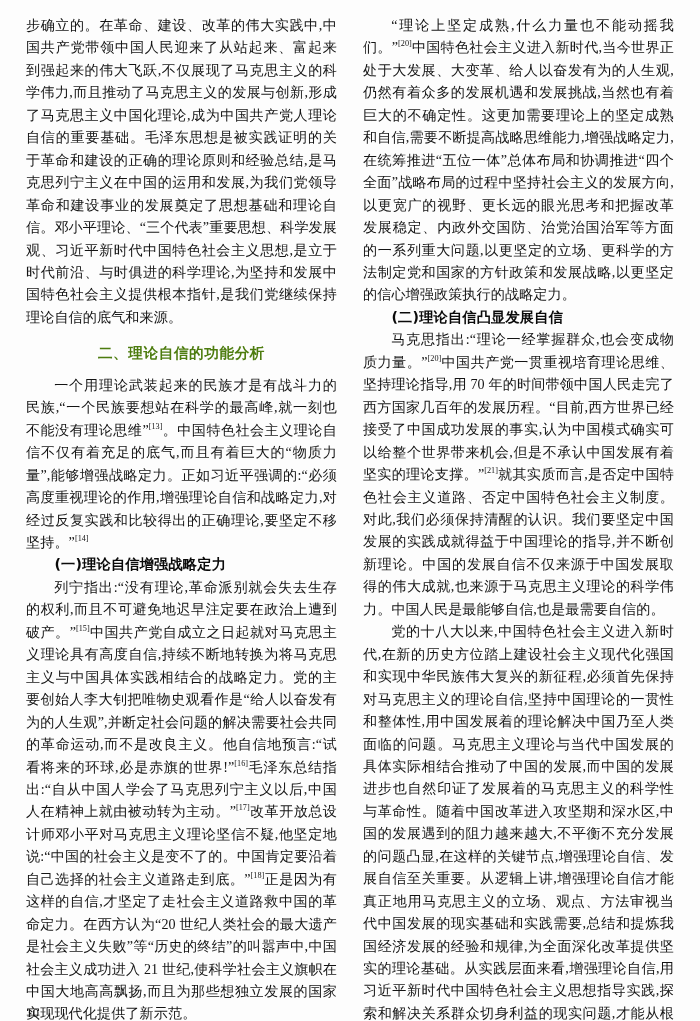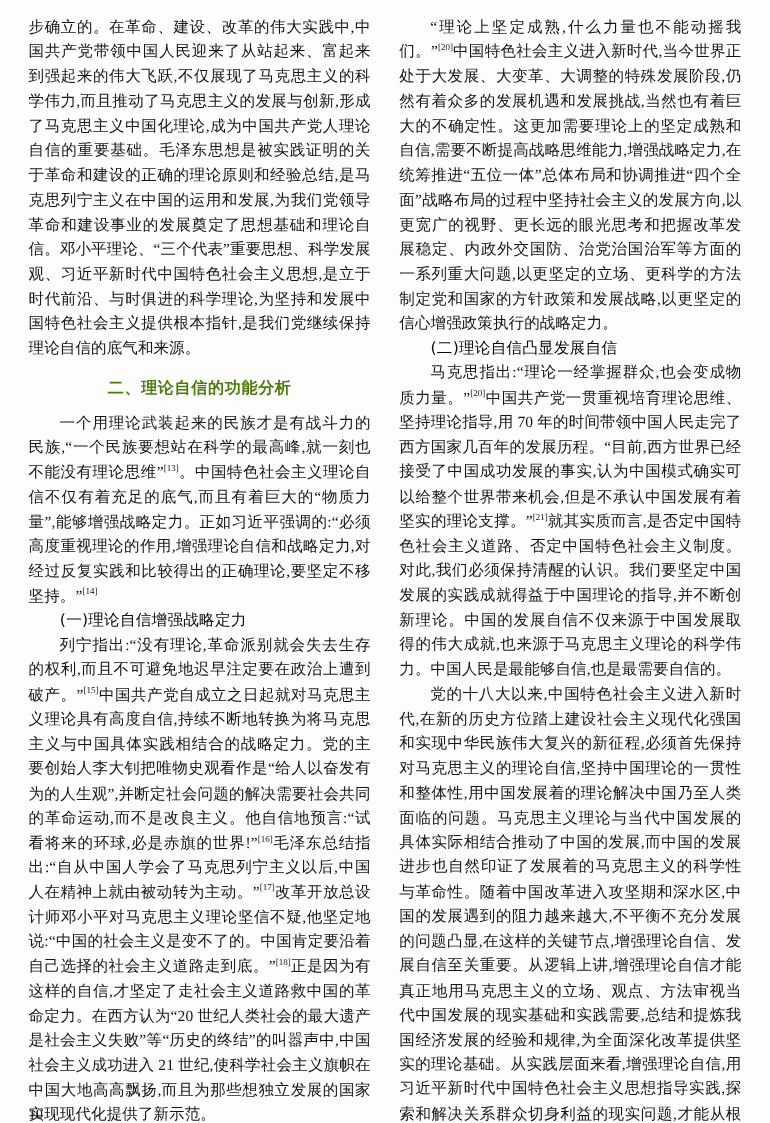--- a/index.html
+++ b/index.html
@@ -44,21 +44,21 @@
     font-weight:bold;
     text-align:center;
     margin:14px 0 9px 0;
     letter-spacing:0.6px;
     font-family:"DejaVu Sans","Liberation Sans",sans-serif;
     color:#4d7c0f;
   }
   .h3{
     font-size:14.2px;
     line-height:22.45px;
-    font-weight:normal;
+    font-weight:bold;
     text-align:left;
     text-indent:2em;
     margin:0;
     letter-spacing:0.2px;
     font-family:"DejaVu Sans","Liberation Sans",sans-serif;
     color:#0a0a0a;
   }
   sup.ref{
     font-size:8.2px;
     vertical-align:super;
@@ -91,21 +91,21 @@
       <p class="para"><span>一个用理论武装起来的民族才是有战斗力的民族,“一个民族要想站在科学的最高峰,就一刻也不能没有理论思维”</span><sup class="ref">[13]</sup><span>。中国特色社会主义理论自信不仅有着充足的底气,而且有着巨大的“物质力量”,能够增强战略定力。正如习近平强调的:“必须高度重视理论的作用,增强理论自信和战略定力,对经过反复实践和比较得出的正确理论,要坚定不移坚持。”</span><sup class="ref">[14]</sup></p>
 
       <h3 class="h3">(一)理论自信增强战略定力</h3>
 
       <p class="para"><span>列宁指出:“没有理论,革命派别就会失去生存的权利,而且不可避免地迟早注定要在政治上遭到破产。”</span><sup class="ref">[15]</sup><span>中国共产党自成立之日起就对马克思主义理论具有高度自信,持续不断地转换为将马克思主义与中国具体实践相结合的战略定力。党的主要创始人李大钊把唯物史观看作是“给人以奋发有为的人生观”,并断定社会问题的解决需要社会共同的革命运动,而不是改良主义。他自信地预言:“试看将来的环球,必是赤旗的世界!”</span><sup class="ref">[16]</sup><span>毛泽东总结指出:“自从中国人学会了马克思列宁主义以后,中国人在精神上就由被动转为主动。”</span><sup class="ref">[17]</sup><span>改革开放总设计师邓小平对马克思主义理论坚信不疑,他坚定地说:“中国的社会主义是变不了的。中国肯定要沿着自己选择的社会主义道路走到底。”</span><sup class="ref">[18]</sup><span>正是因为有这样的自信,才坚定了走社会主义道路救中国的革命定力。在西方认为“20 世纪人类社会的最大遗产是社会主义失败”等“历史的终结”的叫嚣声中,中国社会主义成功进入 21 世纪,使科学社会主义旗帜在中国大地高高飘扬,而且为那些想独立发展的国家实现现代化提供了新示范。</span></p>
 
     </div>
 
     <div class="col">
 
-      <p class="para"><span>“理论上坚定成熟,什么力量也不能动摇我们。”</span><sup class="ref">[20]</sup><span>中国特色社会主义进入新时代,当今世界正处于大发展、大变革、大调整的特殊发展阶段,仍然有着众多的发展机遇和发展挑战,当然也有着巨大的不确定性。这更加需要理论上的坚定成熟和自信,需要不断提高战略思维能力,增强战略定力,在统筹推进“五位一体”总体布局和协调推进“四个全面”战略布局的过程中坚持社会主义的发展方向,以更宽广的视野、更长远的眼光思考和把握改革发展稳定、内政外交国防、治党治国治军等方面的一系列重大问题,以更坚定的立场、更科学的方法制定党和国家的方针政策和发展战略,以更坚定的信心增强政策执行的战略定力。</span></p>
+      <p class="para"><span>“理论上坚定成熟,什么力量也不能动摇我们。”</span><sup class="ref">[20]</sup><span>中国特色社会主义进入新时代,当今世界正处于大发展、大变革、给人以奋发有为的人生观,仍然有着众多的发展机遇和发展挑战,当然也有着巨大的不确定性。这更加需要理论上的坚定成熟和自信,需要不断提高战略思维能力,增强战略定力,在统筹推进“五位一体”总体布局和协调推进“四个全面”战略布局的过程中坚持社会主义的发展方向,以更宽广的视野、更长远的眼光思考和把握改革发展稳定、内政外交国防、治党治国治军等方面的一系列重大问题,以更坚定的立场、更科学的方法制定党和国家的方针政策和发展战略,以更坚定的信心增强政策执行的战略定力。</span></p>
 
       <h3 class="h3">(二)理论自信凸显发展自信</h3>
 
       <p class="para"><span>马克思指出:“理论一经掌握群众,也会变成物质力量。”</span><sup class="ref">[20]</sup><span>中国共产党一贯重视培育理论思维、坚持理论指导,用 70 年的时间带领中国人民走完了西方国家几百年的发展历程。“目前,西方世界已经接受了中国成功发展的事实,认为中国模式确实可以给整个世界带来机会,但是不承认中国发展有着坚实的理论支撑。”</span><sup class="ref">[21]</sup><span>就其实质而言,是否定中国特色社会主义道路、否定中国特色社会主义制度。对此,我们必须保持清醒的认识。我们要坚定中国发展的实践成就得益于中国理论的指导,并不断创新理论。中国的发展自信不仅来源于中国发展取得的伟大成就,也来源于马克思主义理论的科学伟力。中国人民是最能够自信,也是最需要自信的。</span></p>
 
       <p class="para">党的十八大以来,中国特色社会主义进入新时代,在新的历史方位踏上建设社会主义现代化强国和实现中华民族伟大复兴的新征程,必须首先保持对马克思主义的理论自信,坚持中国理论的一贯性和整体性,用中国发展着的理论解决中国乃至人类面临的问题。马克思主义理论与当代中国发展的具体实际相结合推动了中国的发展,而中国的发展进步也自然印证了发展着的马克思主义的科学性与革命性。随着中国改革进入攻坚期和深水区,中国的发展遇到的阻力越来越大,不平衡不充分发展的问题凸显,在这样的关键节点,增强理论自信、发展自信至关重要。从逻辑上讲,增强理论自信才能真正地用马克思主义的立场、观点、方法审视当代中国发展的现实基础和实践需要,总结和提炼我国经济发展的经验和规律,为全面深化改革提供坚实的理论基础。从实践层面来看,增强理论自信,用习近平新时代中国特色社会主义思想指导实践,探索和解决关系群众切身利益的现实问题,才能从根本上增强对中国发展的信心。</p>
 
     </div>
 
   </div>

